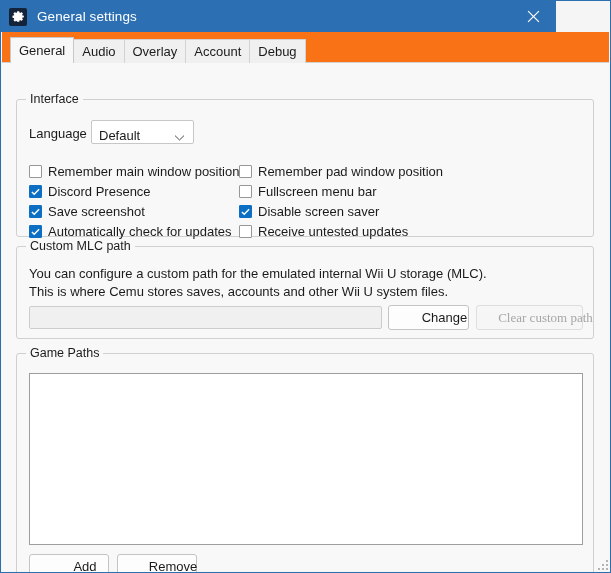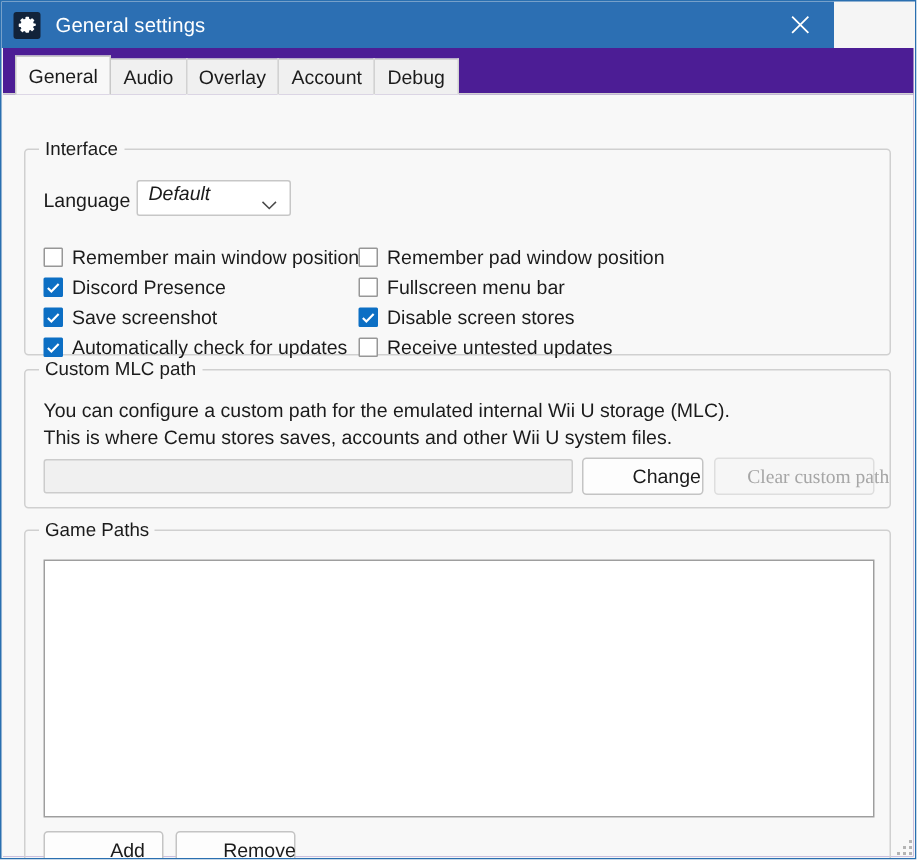--- a/index.html
+++ b/index.html
@@ -63,21 +63,21 @@
   }
   #close-button svg { display:block; }
 
   
   #client {
     position: absolute;
     left: 1px;
     top: 31px;
     width: 607px;
     height: 539px;
-    background: #4c1d95;
+    background: #f97316;
   }
 
   
   #tabstrip {
     position: absolute;
     left: 0;
     top: 5px;
     width: 607px;
     height: 26px;
     display: flex;
@@ -161,23 +161,22 @@
     position: absolute;
     left: 74px;
     top: 20px;
     width: 103px;
     height: 24px;
     background: #ffffff;
     border: 1px solid #c7c7c7;
     border-radius: 2px;
     box-sizing: border-box;
     display: flex;
-    align-items: flex-start;
+    align-items: flex-end;
     cursor: default;
-    font-style: italic;
   }
   #language-value {
     font-size: 13px;
     color: #1b1b1b;
     margin-left: 7px;
   }
   #language-arrow {
     position: absolute;
     right: 8px;
     top: 7px;
@@ -378,21 +377,21 @@
         <div class="cb" style="left:222px; top:84px;">
           <span class="box"></span>
           <span class="lbl">Fullscreen menu bar</span>
         </div>
         <div class="cb checked" style="left:222px; top:104px;">
           <span class="box">
               <svg width="9" height="8" viewBox="0 0 10 8">
                 <path d="M1 4 L3.6 6.6 L9 1" stroke="#ffffff" stroke-width="1.6" fill="none"></path>
               </svg>
             </span>
-          <span class="lbl">Disable screen stores</span>
+          <span class="lbl">Disable screen saver</span>
         </div>
         <div class="cb" style="left:222px; top:124px;">
           <span class="box"></span>
           <span class="lbl">Receive untested updates</span>
         </div>
       </div>
 
       <div class="group" id="group-mlc">
         <div class="group-label">Custom MLC path</div>
 

